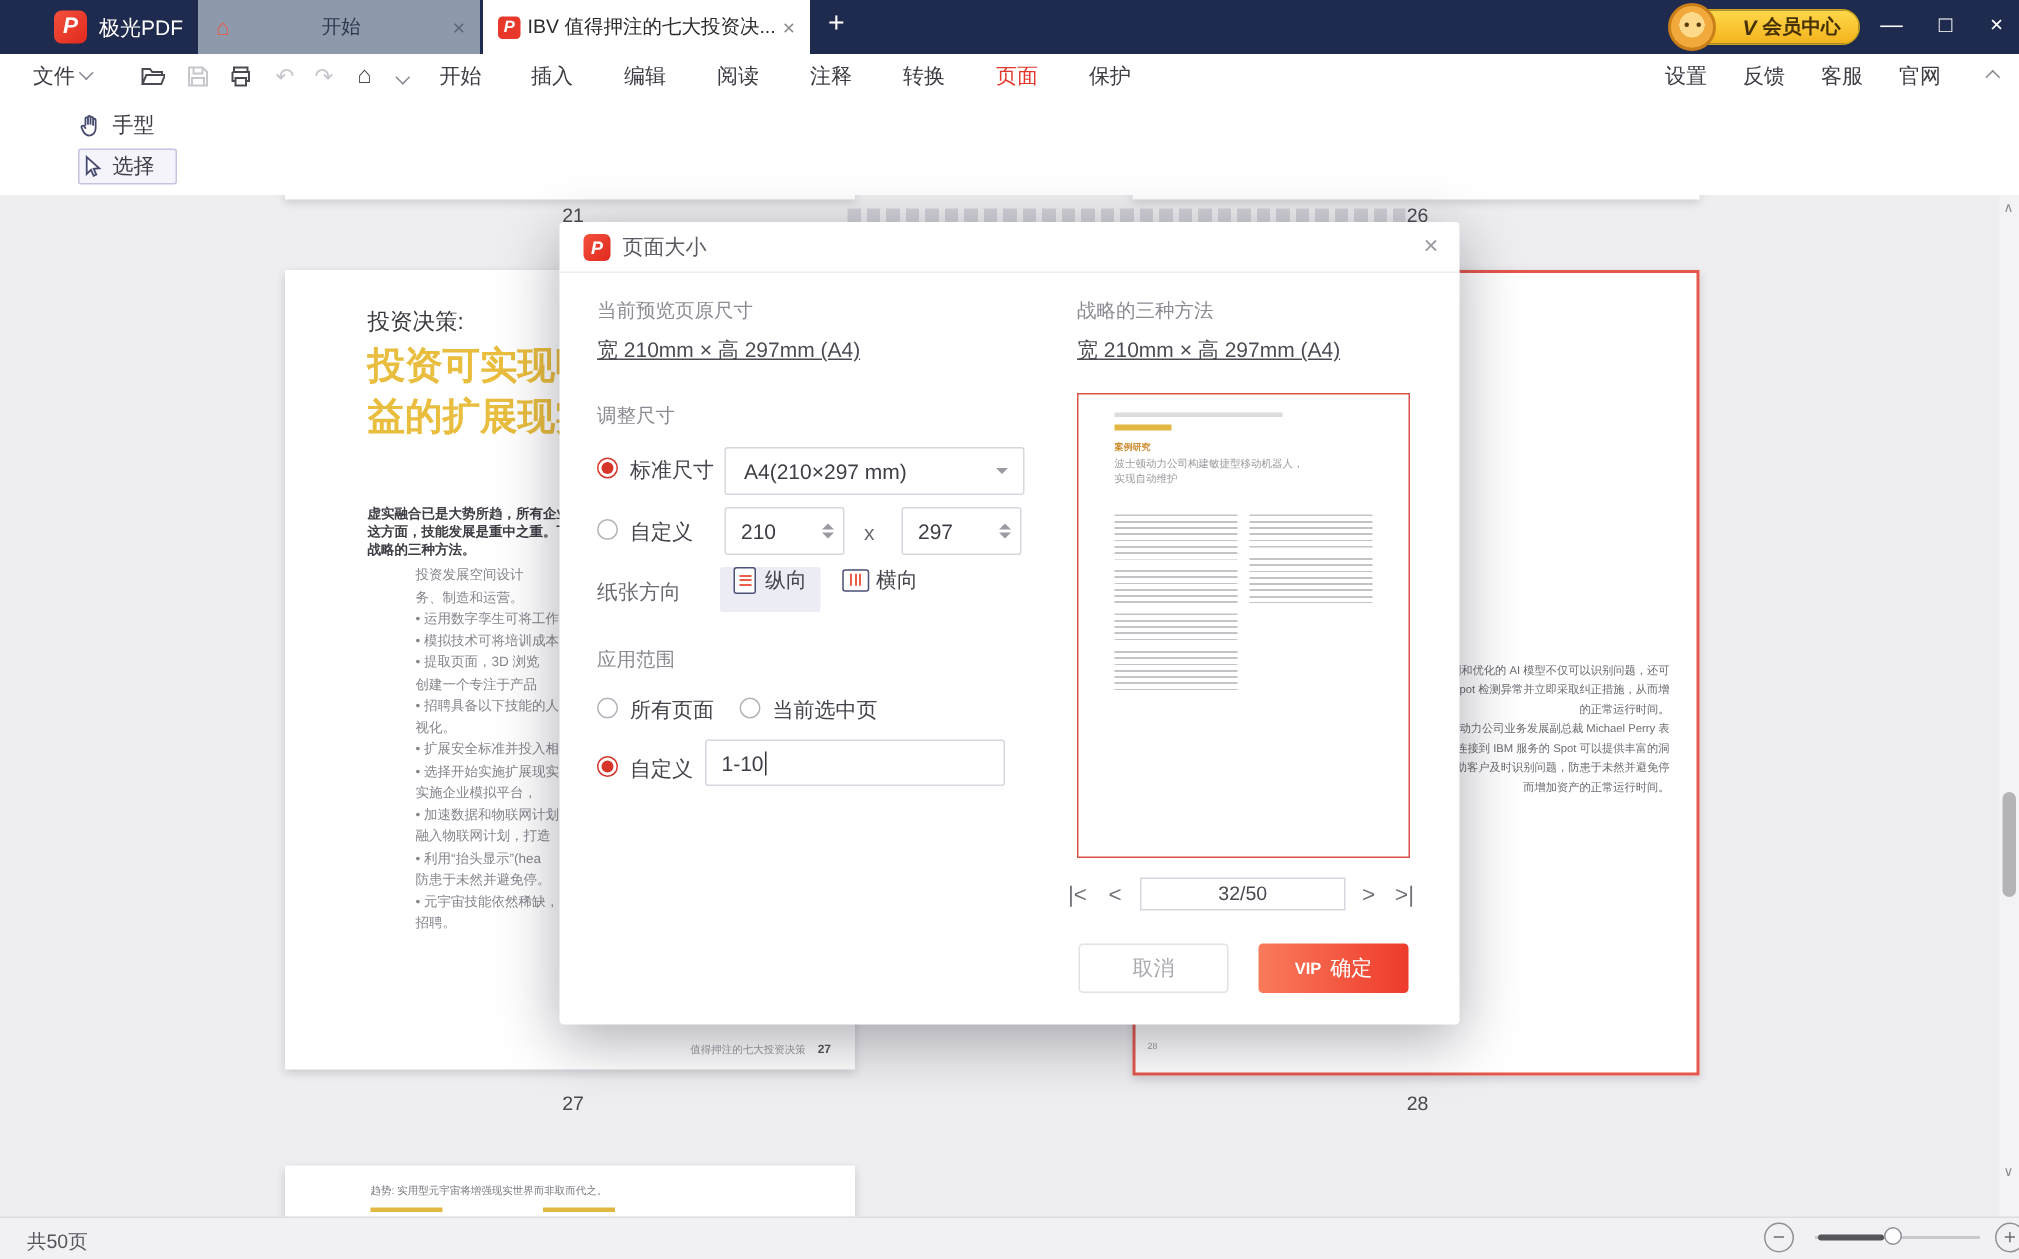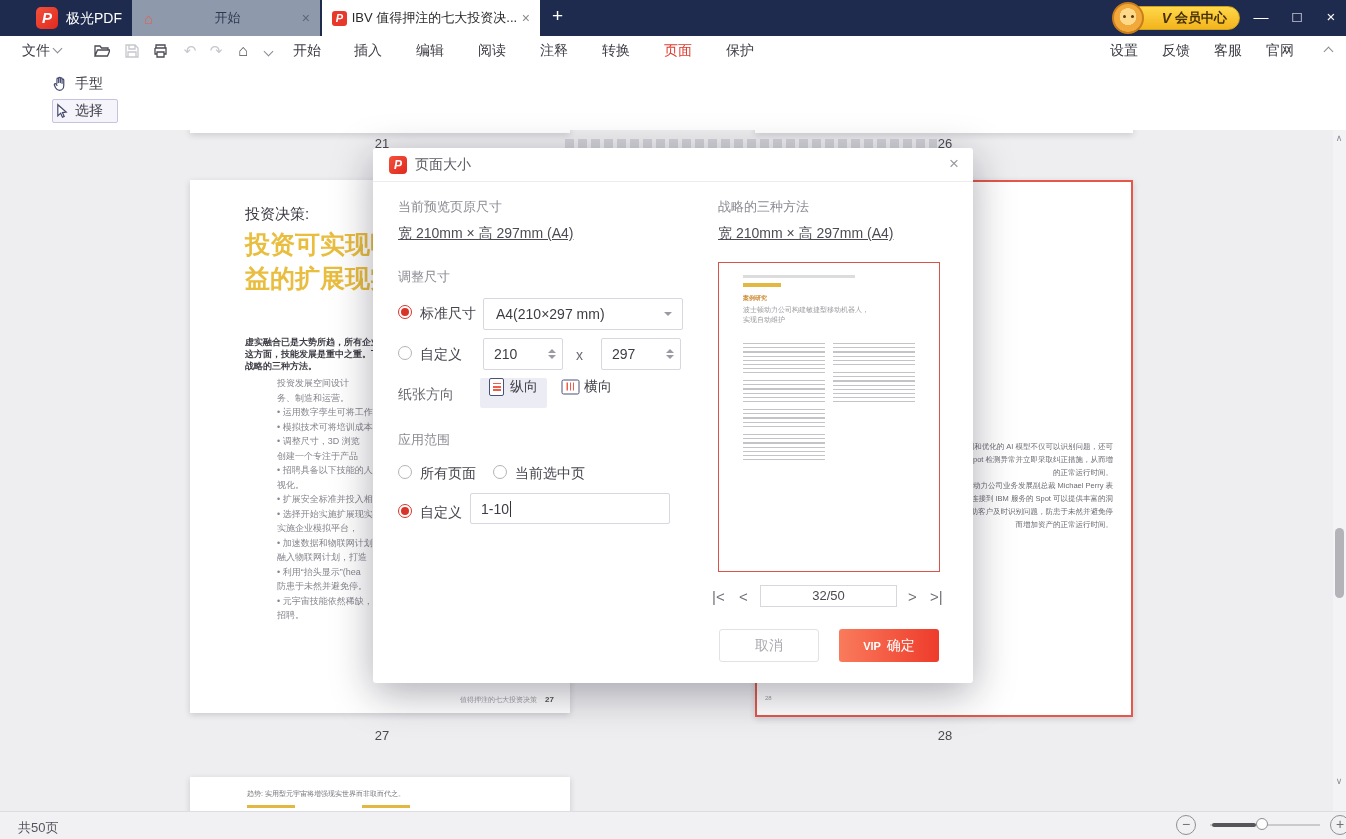--- a/index.html
+++ b/index.html
@@ -372,21 +372,21 @@
     <div class="abs bline" style="left:55px;top:156px">
         <div>虚实融合已是大势所趋，所有企业高管都应当为此做</div>
         <div>这方面，技能发展是重中之重。下面列出了将扩展现</div>
         <div>战略的三种方法。</div>
       </div>
     <div class="abs pcol" style="left:87px;top:196px">
         <div>投资发展空间设计</div>
         <div>务、制造和运营。</div>
         <div>• 运用数字孪生可将工作</div>
         <div>• 模拟技术可将培训成本</div>
-        <div>• 调整尺寸，3D 浏览</div>
+        <div>• 提取页面，3D 浏览</div>
         <div>创建一个专注于产品</div>
         <div>• 招聘具备以下技能的人</div>
         <div>  视化。</div>
         <div>• 扩展安全标准并投入相</div>
         <div>• 选择开始实施扩展现实</div>
         <div>实施企业模拟平台，</div>
         <div>• 加速数据和物联网计划</div>
         <div>  融入物联网计划，打造</div>
         <div>• 利用“抬头显示”(hea</div>
         <div>  防患于未然并避免停。</div>

